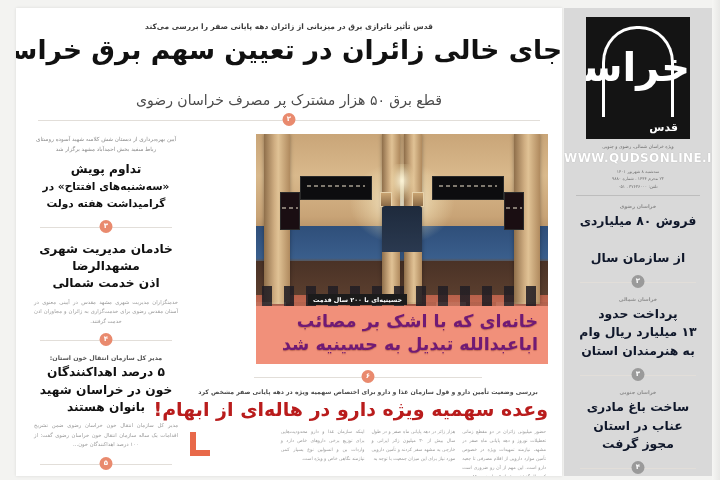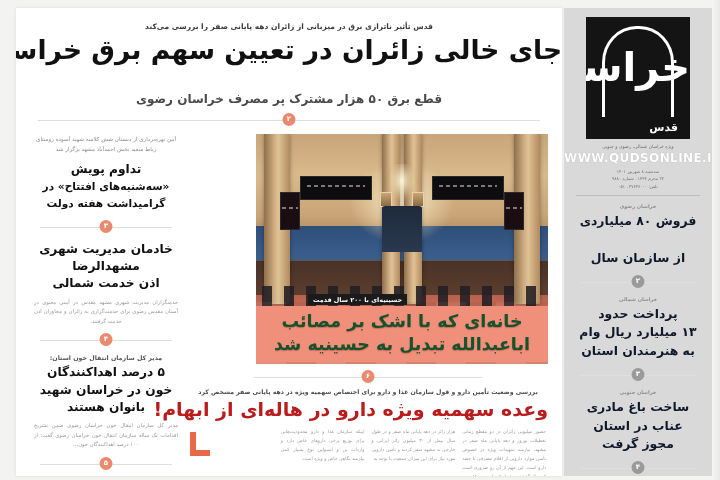--- a/index.html
+++ b/index.html
@@ -44,23 +44,23 @@
     font-size: 26.5px;
     font-weight: 900;
     color: #111;
     line-height: 1.22;
     letter-spacing: -0.4px;
     white-space: nowrap;
   }
   .top-subline {
     position: absolute; top: 84px; left: 0; right: 0;
     text-align: center;
-    font-size: 12px;
+    font-size: 14px;
     color: #4a4a4a;
-    font-weight: 700;
+    font-weight: 400;
     white-space: nowrap;
   }
 
   
   .divider {
     position: relative;
     height: 14px;
   }
   .divider .rule {
     position: absolute;
@@ -268,23 +268,22 @@
     font-size: 6.4px;
     font-weight: 700;
     padding: 1.5px 5px;
     letter-spacing: .2px;
     white-space: nowrap;
   }
   .overlay-head {
     position: absolute;
     left: 0; right: 0; top: 172px;
     background: #f1907a;
-    padding: 4px 10px 5px 10px;
-    text-align: center;
-    color: #14532d;
+    padding: 4px 10px 19px 10px;
+    color: #701a75;
     font-size: 17.5px;
     font-weight: 900;
     line-height: 1.34;
     letter-spacing: -0.3px;
     text-shadow: 0 1px 1px rgba(120,40,25,0.35);
   }
 
   .center-divider { margin: 6px 66px 4px 66px; }
 
   

